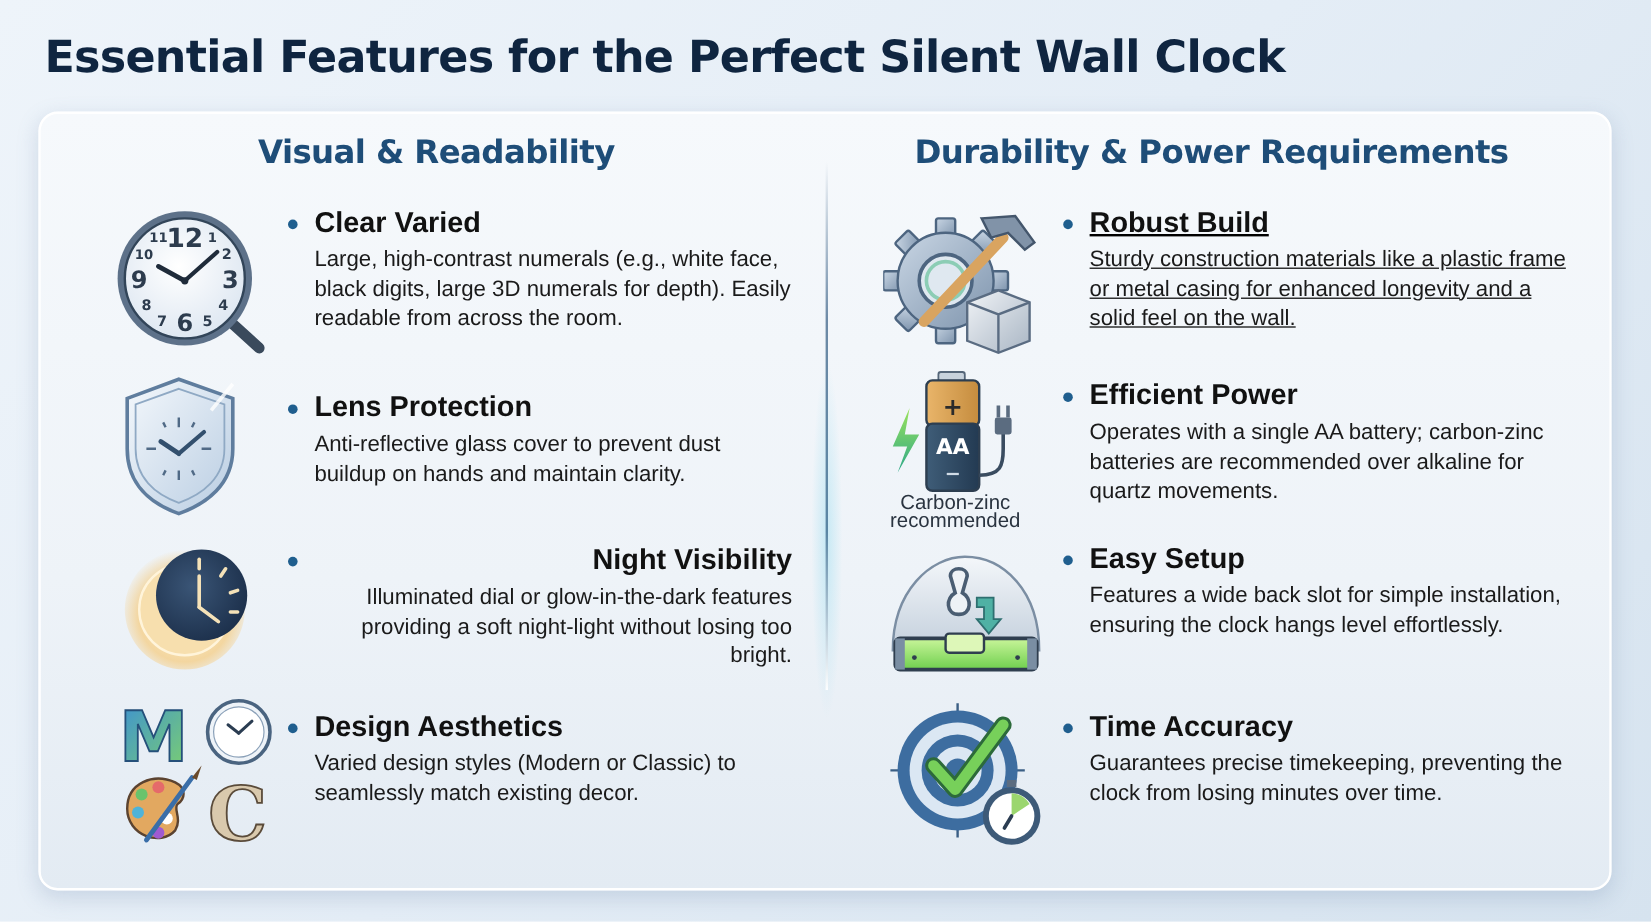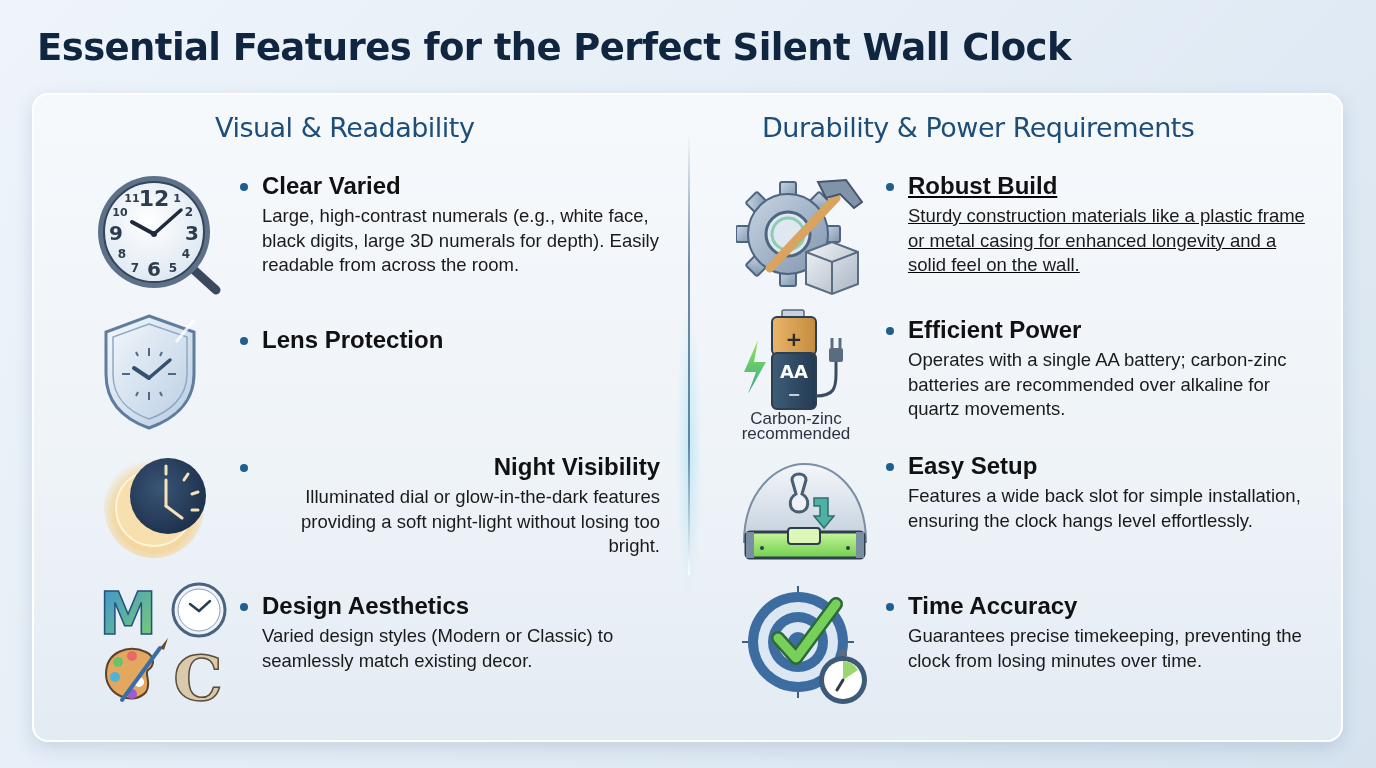--- a/index.html
+++ b/index.html
@@ -27,21 +27,21 @@
     position: absolute; left: 688px; top: 135px; width: 2px; height: 440px;
     background: linear-gradient(180deg, rgba(120,150,180,0) 0%, #6d8aa6 30%, #5a86a4 70%, rgba(255,255,255,0.9) 100%);
   }
   .divider-glow {
     position: absolute; left: 676px; top: 300px; width: 26px; height: 300px;
     background: radial-gradient(ellipse at center, rgba(150,220,240,0.45) 0%, rgba(150,220,240,0) 70%);
   }
   .col-title {
     position: absolute; top: 112px;
     font-family: "DejaVu Sans", sans-serif;
-    font-weight: normal; font-size: 27px; letter-spacing: -0.5px;
+    font-weight: bold; font-size: 27px; letter-spacing: -0.5px;
     color: #1e4d78;
   }
   .col-title.left { left: 215px; }
   .col-title.right { left: 762px; }
 
   .feature { position: absolute; }
   .feature .icon { position: absolute; left: 0; top: 0; width: 140px; height: 130px; }
   .feature .text { position: absolute; left: 146px; top: 0; width: 420px; }
   .feature .heading {
     position: relative; padding-left: 22px;
@@ -128,20 +128,21 @@
         <line x1="42" y1="84" x2="44" y2="80"></line>
           <line x1="68" y1="84" x2="66" y2="80"></line>
       </g>
       <line x1="55" y1="66" x2="40" y2="56" stroke="#33506e" stroke-width="4" stroke-linecap="round"></line>
       <line x1="55" y1="66" x2="76" y2="48" stroke="#33506e" stroke-width="3.5" stroke-linecap="round"></line>
       <line x1="100" y1="8" x2="82" y2="30" stroke="#ffffff" stroke-width="3" opacity="0.8"></line>
     </svg>
   </div>
   <div class="text" style="top:14px;">
     <div class="heading">Lens Protection</div>
+    <div class="desc">Anti-reflective glass cover to prevent dust buildup on hands and maintain clarity.</div>
   </div>
 </div>
 
 <div class="feature" style="left:94px; top:450px;">
   <div class="icon">
     <svg width="140" height="130" viewBox="0 0 140 130">
       <defs>
         <radialGradient id="glow" cx="50%" cy="55%" r="55%">
           <stop offset="0%" stop-color="#fff2cf"></stop>
             <stop offset="70%" stop-color="#f3d6a0"></stop>

